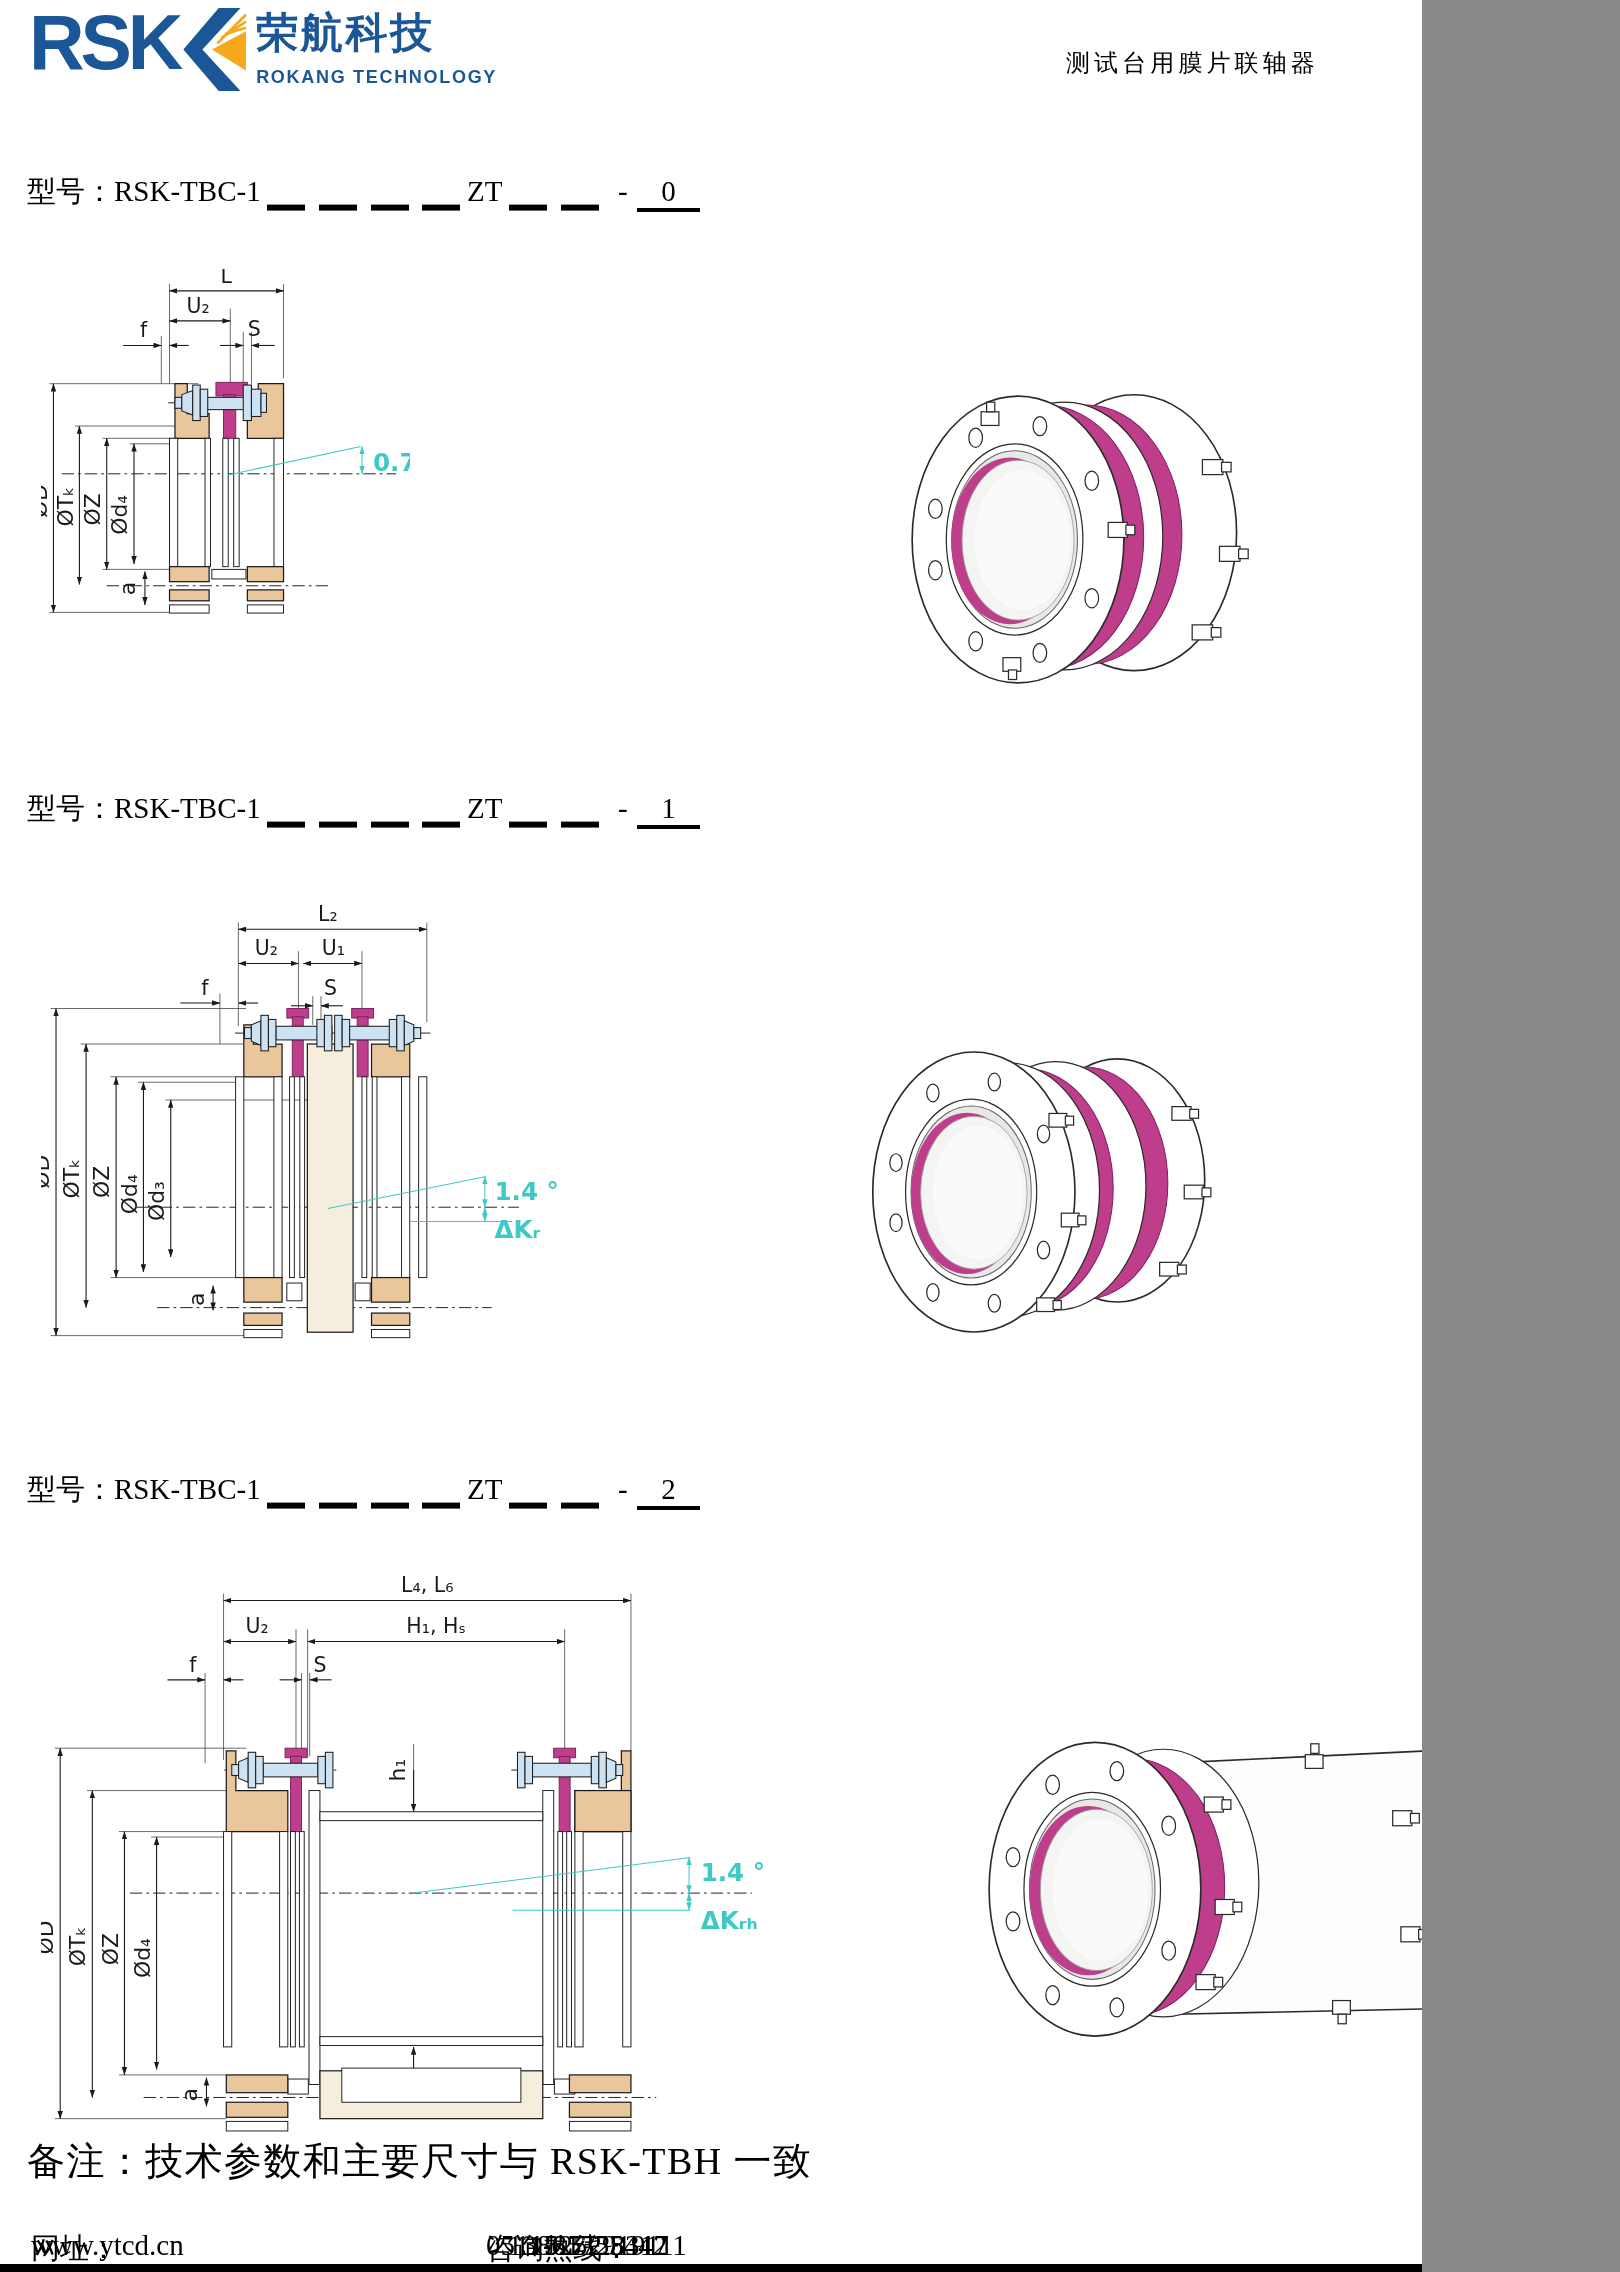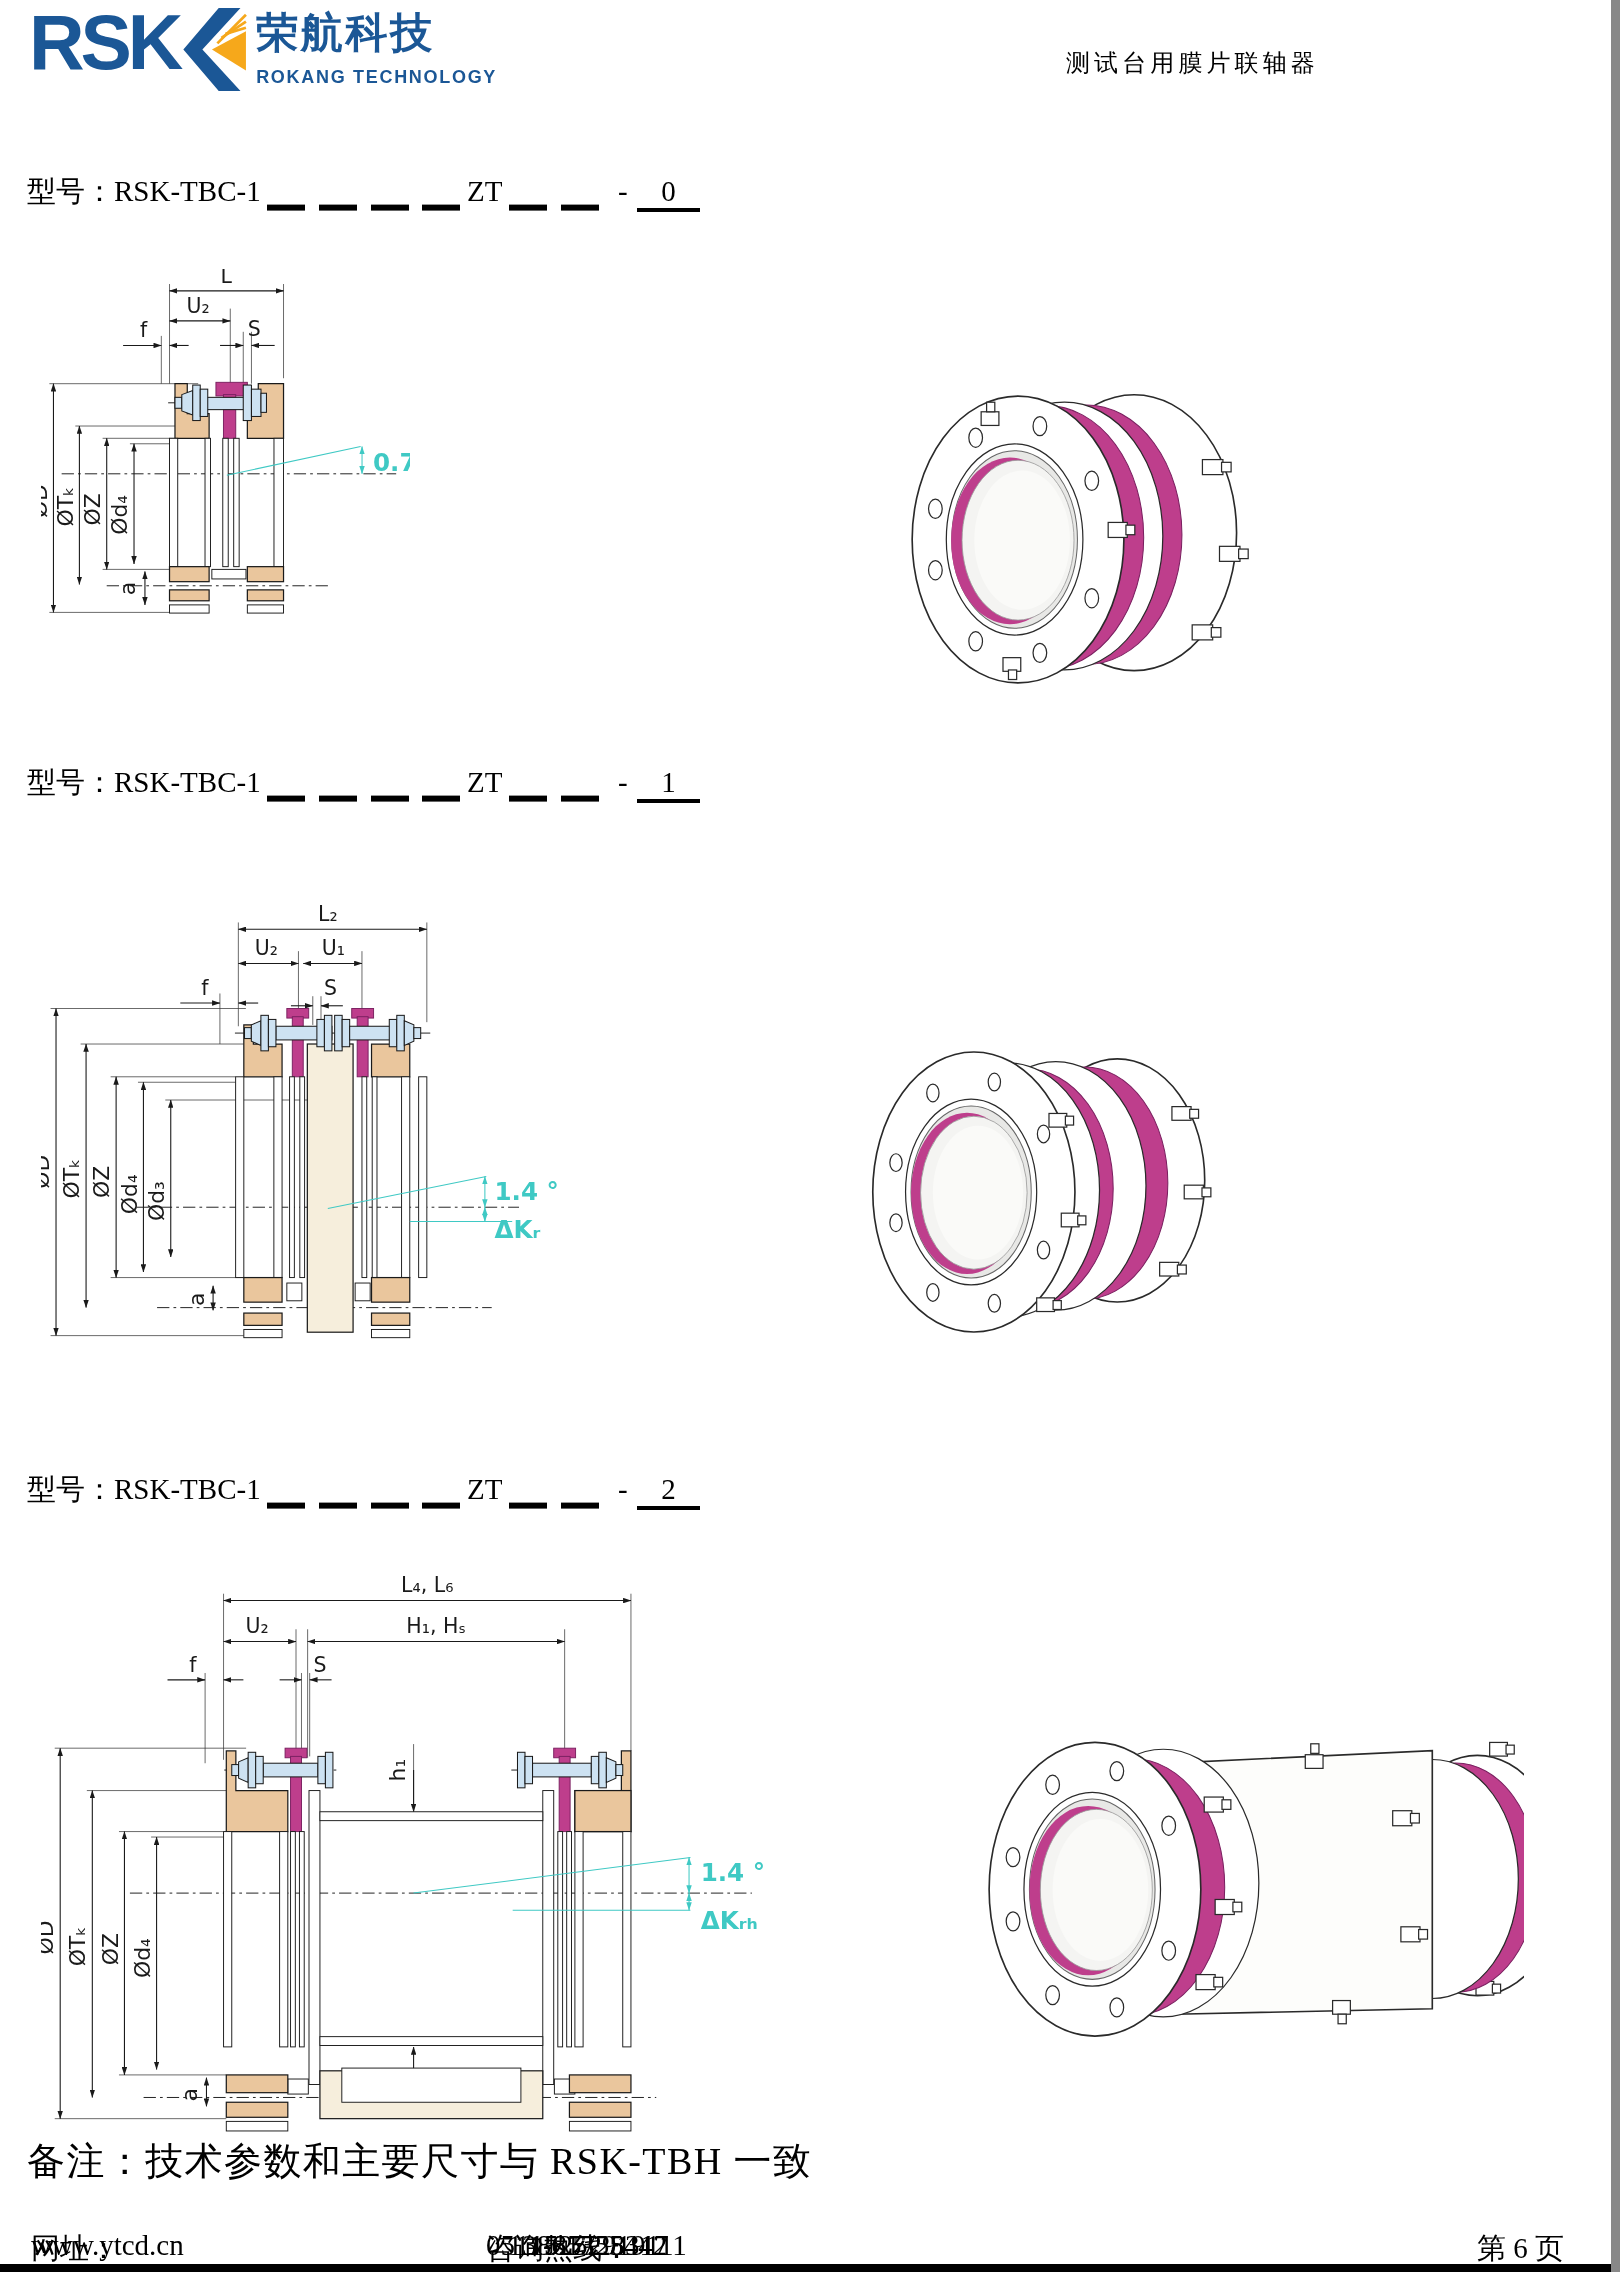--- a/index.html
+++ b/index.html
@@ -1,16 +1,16 @@
 <!DOCTYPE html>
 <html style="font-size:11px"><head>
 <meta charset="utf-8">
 <style>
   html,body{margin:0;padding:0;background:#888;}
-  .page{position:relative;width:1611px;height:2273px;background:#fff;overflow:hidden;
+  .page{position:relative;width:1422px;height:2273px;background:#fff;overflow:hidden;
         font-family:"Liberation Serif","DejaVu Serif",serif;color:#000;}
   .abs{position:absolute;}
   
   .logo{left:29px;top:6.8px;display:flex;align-items:flex-start;}
   .logo-rsk{font-family:"Liberation Sans","DejaVu Sans",sans-serif;font-weight:800;
             font-size:77px;line-height:71px;letter-spacing:-4.1px;color:#1B5796;}
   .logo-mark{margin:1.4px 6.8px 0 4.1px;}
   .logo-right{padding-top:4.1px;}
   .logo-cn{font-family:"Liberation Sans","DejaVu Sans",sans-serif;font-weight:800;
            font-size:42px;line-height:44px;color:#1B5796;letter-spacing:2.7px;}
@@ -204,21 +204,21 @@
     <g>
       <rect class="r-hole" x="196" y="48" width="26" height="20"></rect>
         <rect class="r-hole" x="204" y="34" width="12" height="14"></rect>
       <rect class="r-hole" x="228" y="408" width="26" height="20"></rect>
         <rect class="r-hole" x="236" y="426" width="12" height="14"></rect>
       <rect class="r-hole" x="382" y="210" width="28" height="22"></rect>
         <rect class="r-hole" x="408" y="214" width="13" height="14"></rect>
     </g>
   </svg>
 
-  <div class="abs model-line" style="top:759px">
+  <div class="abs model-line" style="top:785px">
     <span>型号：</span><span>RSK-TBC-1</span><span class="slot"></span><span class="slot"></span><span class="slot"></span><span class="slot"></span><span>ZT</span><span class="slot"></span><span class="slot"></span><span class="mdash">-</span><span class="variant">1</span>
   </div>
 
   <svg class="abs" style="left:41px;top:895px" width="519" height="451" viewBox="0 0 760 660">
     <line class="cl" x1="140" y1="457" x2="700" y2="457"></line>
     <line class="cl" x1="170" y1="604" x2="660" y2="604"></line>
     <line class="cl" x1="284" y1="202" x2="570" y2="202"></line>
     <g>
       <line class="ext" x1="289" y1="40" x2="289" y2="192"></line>
       <line class="ext" x1="565" y1="40" x2="565" y2="186"></line>

